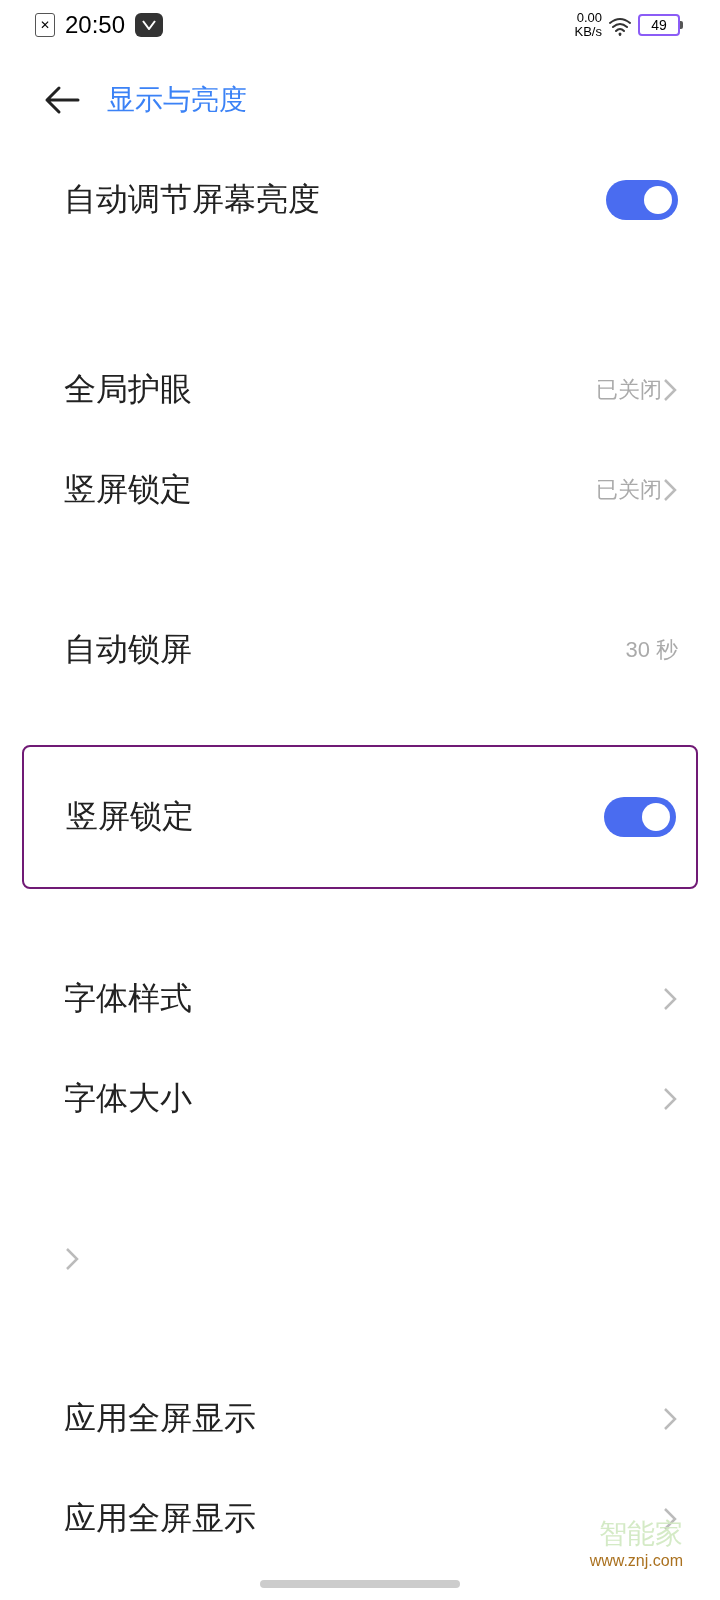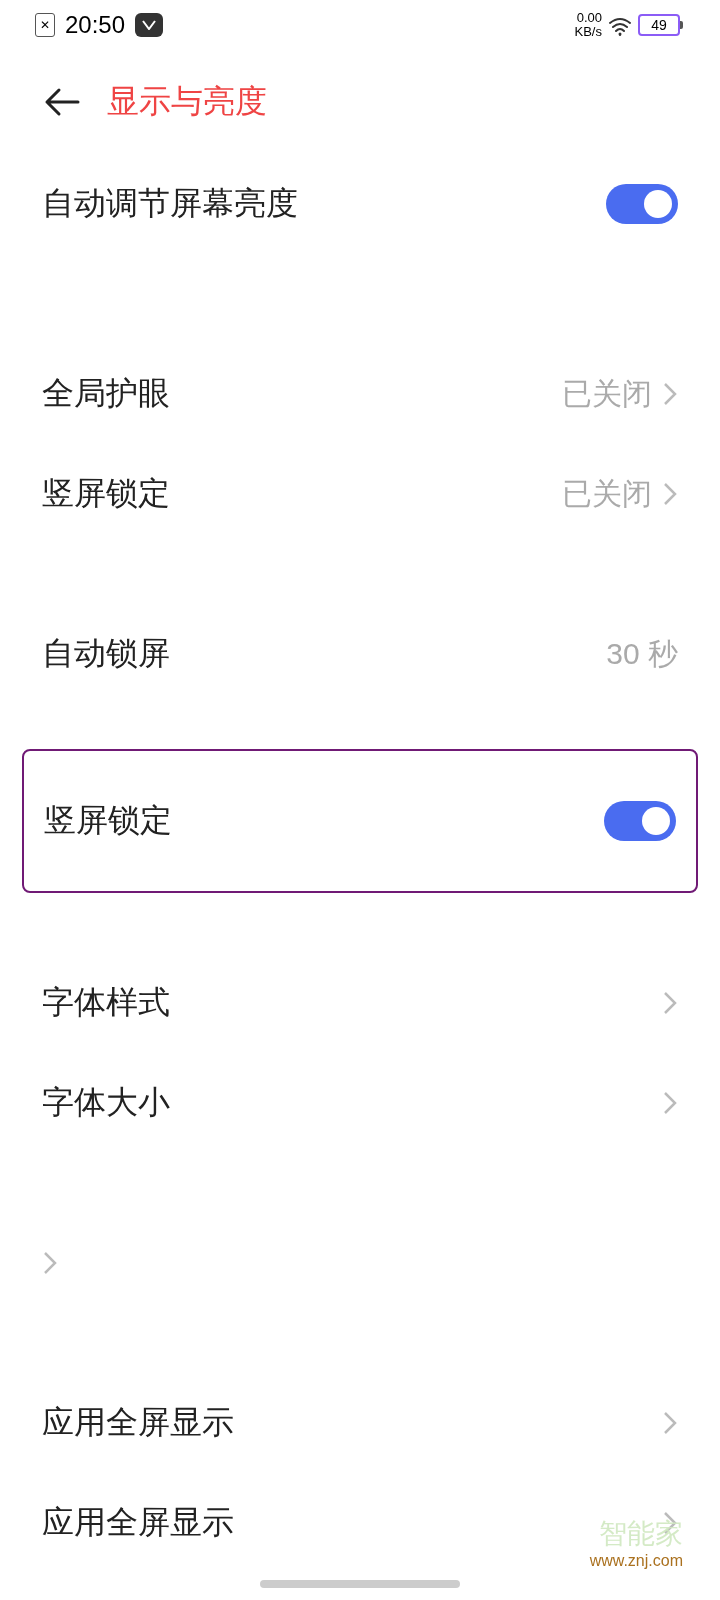--- a/index.html
+++ b/index.html
@@ -72,44 +72,44 @@
       gap: 25px;
     }
     .back-arrow {
       width: 40px;
       height: 40px;
       display: flex;
       align-items: center;
       justify-content: center;
     }
     .page-title {
-      font-size: 32px;
+      font-size: 28px;
       font-weight: 500;
-      color: #ef4444;
+      color: #3b82f6;
     }
     .content {
       padding: 0 0;
     }
     .row {
       display: flex;
       align-items: center;
       justify-content: space-between;
       padding: 0 42px;
       height: 100px;
+      margin-left: 22px;
     }
     .row-label {
       font-size: 32px;
       color: #222;
     }
     .row-value {
-      font-size: 30px;
+      font-size: 22px;
       color: #aaa;
       display: flex;
       align-items: center;
-      gap: 10px;
     }
     .chevron {
       width: 16px;
       height: 28px;
       display: inline-flex;
       align-items: center;
       justify-content: center;
     }
     .toggle {
       width: 72px;

